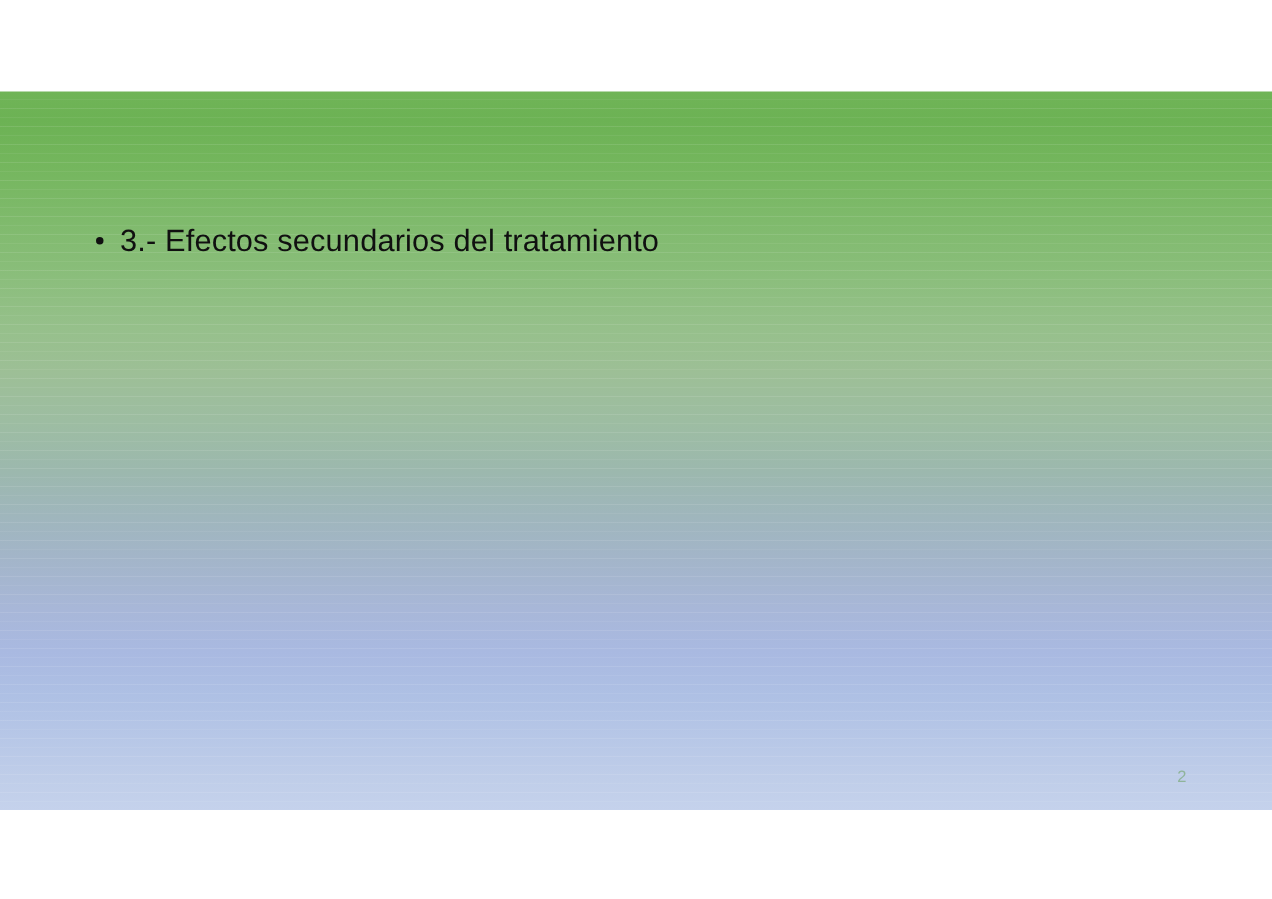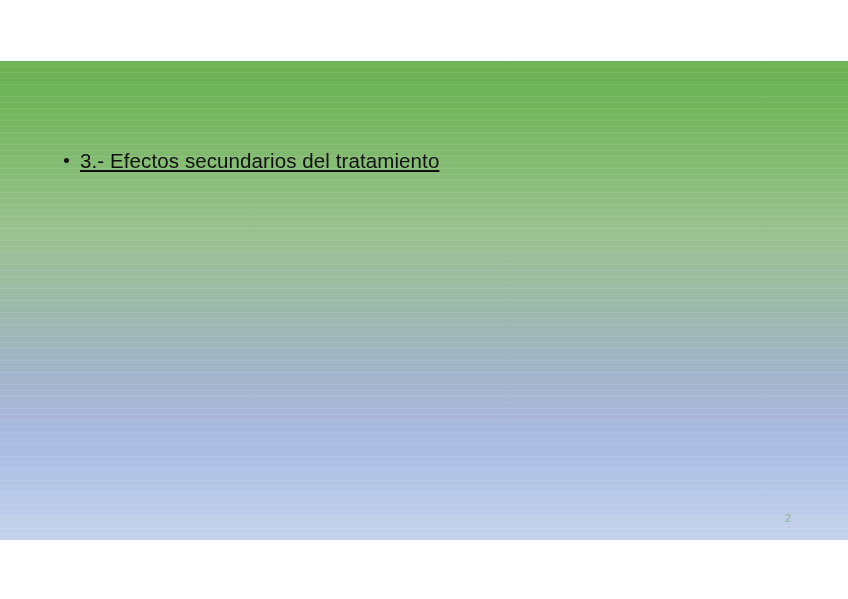--- a/index.html
+++ b/index.html
@@ -84,21 +84,20 @@
     color: #101010;
     font-size: 20.5px;
     line-height: 28px;
     text-align: justify;
     text-justify: inter-word;
     letter-spacing: 0.1px;
   }
 
   .bullet-item:last-child {
     margin-bottom: 0;
-    text-decoration: underline;
   }
 
   .bullet-dot {
     position: absolute;
     left: 6px;
     top: 11px;
     width: 5px;
     height: 5px;
     border-radius: 50%;
     background: #101010;

